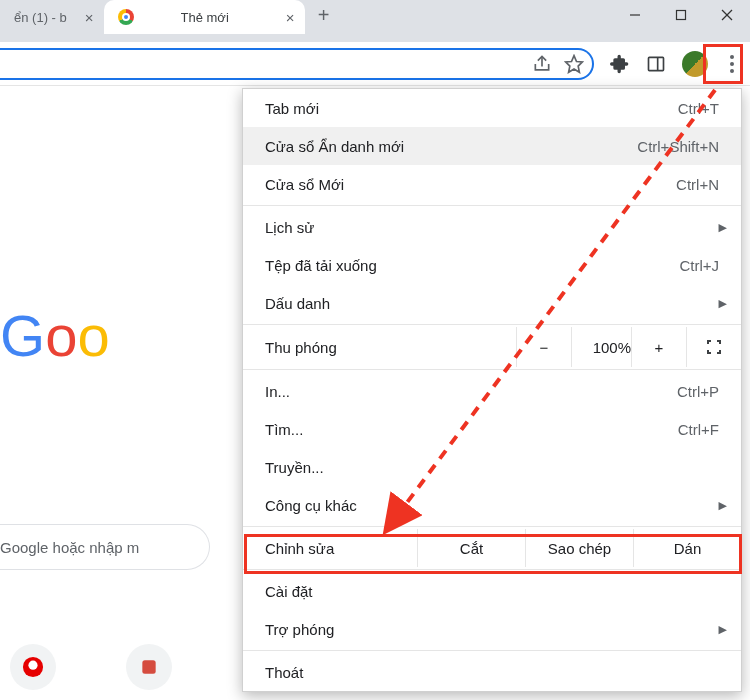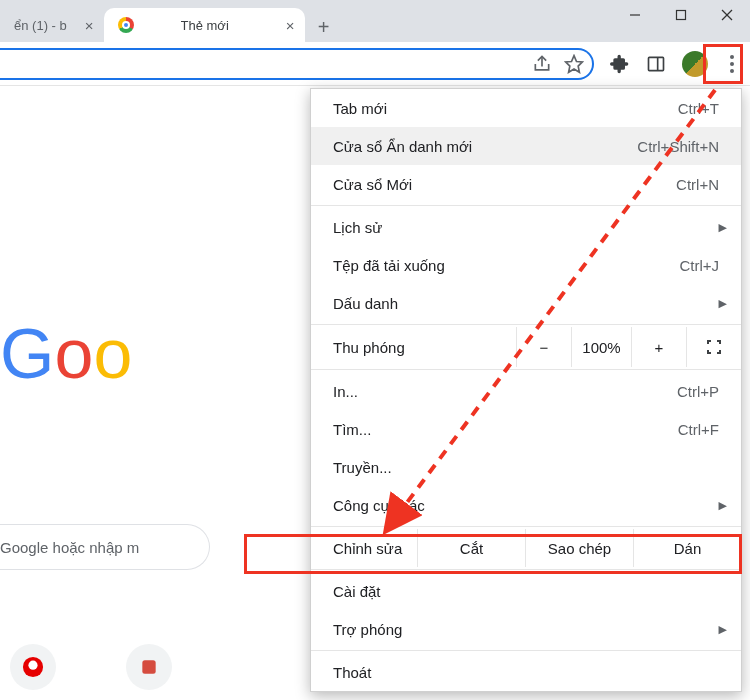--- a/index.html
+++ b/index.html
@@ -11,21 +11,20 @@
     height: 700px;
     background: #fff;
     overflow: hidden;
     position: relative;
   }
   
   .titlebar {
     height: 42px;
     background: #dee1e6;
     display: flex;
-    align-items: flex-end;
     position: relative;
   }
   .tab {
     height: 34px;
     display: flex;
     align-items: center;
     padding: 0 10px 0 14px;
     position: relative;
     font-size: 13px;
     color: #5f6368;
@@ -73,49 +72,49 @@
   .tool-icon { width:20px; height:20px; display:flex; align-items:center; justify-content:center; color:#5f6368;}
   .toolbar-right { display:flex; align-items:center; gap:16px; margin-left:16px;}
   .avatar {
     width:26px; height:26px; border-radius:50%;
     background: linear-gradient(135deg,#3b7a2a 0 50%,#c19a2b 50% 100%);
   }
   .kebab { display:flex; flex-direction:column; gap:3px; padding:6px;}
   .kebab span{ width:4px;height:4px;border-radius:50%;background:#5f6368;}
   
   .page { position:relative; background:#fff; height: calc(700px - 42px - 44px); }
-  .google-logo { position:absolute; left:0; top:228px; font-size:70px; font-weight:500;}
+  .google-logo { position:absolute; left:0; top:216px; font-size:58px; font-weight:500;}
   .google-logo span:nth-child(1){color:#4285f4;}
   .google-logo span:nth-child(2){color:#ea4335;}
   .google-logo span:nth-child(3){color:#fbbc05;}
   .searchbox { position:absolute; left:0; top:438px; width:210px; height:46px; border:1px solid #dfe1e5; border-left:none; border-radius:0 23px 23px 0; display:flex; align-items:center; padding-left:0; color:#5f6368; font-size:15px; white-space:nowrap; overflow:hidden;}
   .shortcuts{ position:absolute; left:10px; bottom:10px; display:flex; gap:70px;}
   .shortcut{ width:46px;height:46px;border-radius:50%;background:#f1f3f4;display:flex;align-items:center;justify-content:center;}
   
   .menu {
     position:absolute;
     top:88px;
     right:8px;
-    width:432px;
+    width:500px;
     background:#fff;
     border:1px solid #d0d0d0;
     box-shadow:0 4px 14px rgba(0,0,0,.28);
     font-size:15px;
     color:#202124;
     z-index:10;
   }
   .menu-row{ height:38px; display:flex; align-items:center; padding:0 22px; position:relative;}
   .menu-row.hover{ background:#f0f0f0;}
   .menu-row .shortcut-txt{ margin-left:auto; color:#5f6368; white-space:nowrap;}
   .menu-row .sub{ position:absolute; right:14px; color:#5f6368; font-size:11px;}
   .menu-sep{ height:1px; background:#e5e5e5; margin:2px 0;}
   .zoom-row{ height:40px; display:flex; align-items:center; padding:0 0 0 22px;}
   .zoom-row .lbl{ flex:1;}
   .zoom-cell{ width:55px; text-align:center; border-left:1px solid #e5e5e5; height:100%; display:flex; align-items:center; justify-content:center;}
-  .zoom-cell.wide{width:60px;}
+  .zoom-cell.wide{width:60px;justify-content:flex-end;}
   .edit-row .cells{ margin-left:auto; display:flex; height:100%;}
   .edit-row .cell{ width:108px; border-left:1px solid #e5e5e5; display:flex; align-items:center; justify-content:center;}
   .fullscreen-icon svg{width:14px;height:14px;}
   
   .anno{ position:absolute; border:3px solid #e32; z-index:20; pointer-events:none;}
   .anno-kebab{ top:44px; right:7px; width:40px; height:40px;}
   .anno-settings{ top:534px; left:244px; width:498px; height:40px;}
   svg.arrow{ position:absolute; top:0; left:0; z-index:19; pointer-events:none;}
 </style>
 </head>

